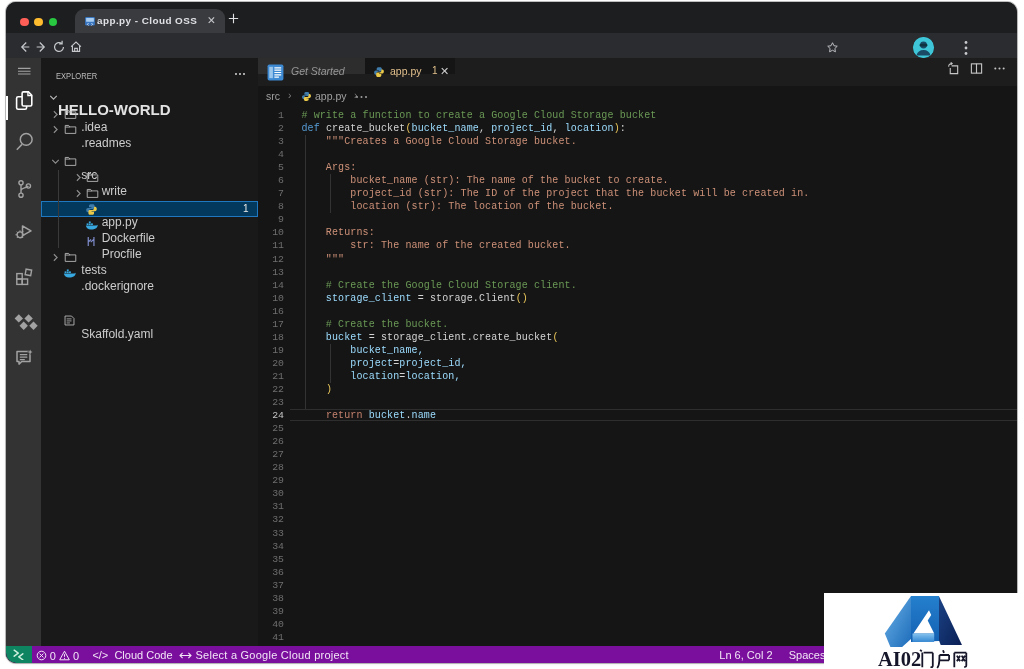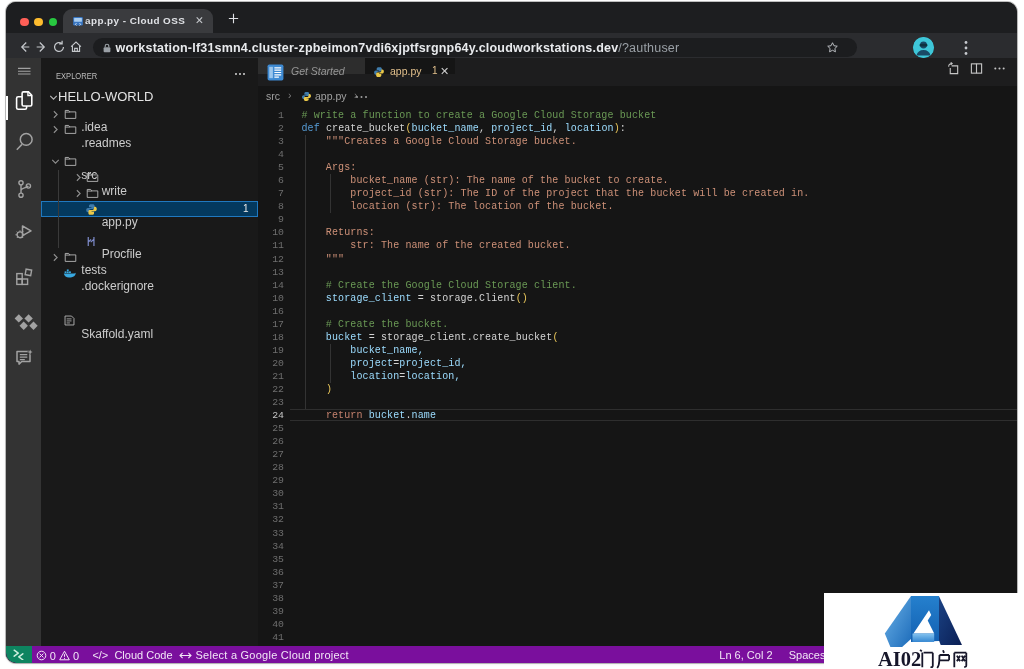--- a/index.html
+++ b/index.html
@@ -1,21 +1,21 @@
 <!DOCTYPE html>
 <html><head><meta charset="utf-8">
 <style>
 *{margin:0;padding:0;box-sizing:border-box}
 html,body{width:1024px;height:669px;background:#fff;overflow:hidden;font-family:"Liberation Sans",sans-serif}
 #win{position:absolute;left:6px;top:2px;width:1011px;height:661px;border-radius:10px;background:#1b1b1b;box-shadow:0 0 0 1px rgba(0,0,0,.25),0 1px 3px rgba(0,0,0,.1);overflow:hidden}
 i{font-style:normal}
 
 #titlebar{position:absolute;left:0;top:0;width:100%;height:31px;background:#1d1e20}
 .tl{position:absolute;top:15.8px;width:8.6px;height:8.6px;border-radius:50%}
-#btab{position:absolute;left:57px;top:7.3px;width:150px;height:23.7px;background:#3a3b3e;border-radius:9px 9px 0 0}
+#btab{position:absolute;left:69px;top:7.3px;width:150px;height:23.7px;background:#3a3b3e;border-radius:9px 9px 0 0}
 #btab .fav{position:absolute;left:9px;top:6px;width:12px;height:12px}
 #btab .t{position:absolute;left:22px;top:5.5px;font-size:9.9px;font-weight:600;color:#dfe1e5;letter-spacing:.45px}
 #btab .x{position:absolute;left:132px;top:5px;font-size:10.5px;color:#c4c7cb}
 #plus{position:absolute;left:220.5px;top:9.5px;width:13px;height:13px;color:#dfe1e5}
 
 #toolbar{position:absolute;left:0;top:31px;width:100%;height:25px;background:#2b2c2f}
 .nav{position:absolute;top:5.8px;width:16px;height:16px;color:#c3c6ca}
 #pill{position:absolute;left:87px;top:5.4px;width:764px;height:18.8px;border-radius:9.4px;background:#1c1d1f}
 #pill .lock{position:absolute;left:9px;top:4.4px;width:10px;height:10px}
 #pill .url{position:absolute;left:22.5px;top:2.8px;font-size:12.5px;font-weight:600;color:#e8eaed;letter-spacing:.2px;white-space:nowrap}
@@ -100,27 +100,20 @@
       </svg>
     <svg class="nav" style="left:27.5px" viewBox="0 0 18 18">
         <path d="M6.5 4l5 5-5 5M3 9h8.5" stroke="currentColor" stroke-width="1.4" fill="none"></path>
       </svg>
     <svg class="nav" style="left:45px" viewBox="0 0 18 18">
         <path d="M14 9a5 5 0 1 1-1.8-3.8M12.5 2v3.4H9.1" stroke="currentColor" stroke-width="1.4" fill="none"></path>
       </svg>
     <svg class="nav" style="left:62px" viewBox="0 0 18 18">
         <path d="M3.5 8.5L9 3.5l5.5 5M5 8v6h8V8M7.5 14v-3.5h3V14" stroke="currentColor" stroke-width="1.3" fill="none"></path>
       </svg>
-    <div id="pill">
-      <svg class="lock" viewBox="0 0 10 10">
-          <rect x="1.6" y="4.2" width="6.8" height="5" rx="1" fill="#9aa0a6"></rect>
-          <path d="M3.2 4.2V3a1.8 1.8 0 0 1 3.6 0v1.2" fill="none" stroke="#9aa0a6" stroke-width="1.1"></path>
-        </svg>
-      <span class="url">workstation-lf31smn4.cluster-zpbeimon7vdi6xjptfsrgnp64y.cloudworkstations.dev<span class="g">/?authuser</span></span>
-    </div>
     <svg id="star" viewBox="0 0 12 12">
         <path d="M6 .8l1.6 3.3 3.6.5-2.6 2.5.6 3.6L6 9l-3.2 1.7.6-3.6L.8 4.6l3.6-.5z" fill="none" stroke="#c6c9ce" stroke-width="1"></path>
       </svg>
     <div id="avatar"><svg viewBox="0 0 21 21" width="21" height="21">
           <circle cx="10.5" cy="10.5" r="10.5" fill="#3ec6d8"></circle>
           <circle cx="10.5" cy="8" r="3.4" fill="#1a4a66"></circle>
           <path d="M3.5 18.5a7.2 7.2 0 0 1 14 0z" fill="#1a4a66"></path>
           <rect x="6.6" y="6.8" width="7.8" height="2.6" rx="1.2" fill="#0e3240"></rect>
         </svg></div>
     <svg id="dots3" viewBox="0 0 4 16">
@@ -200,21 +193,21 @@
             <circle cx="6" cy="4" r="1.05"></circle>
             <circle cx="10" cy="4" r="1.05"></circle>
           </g>
         </svg>
       <div id="rootrow">
         <span class="ticw" style="left:6px;top:2px">
             <svg class="tic" viewBox="0 0 16 16">
               <path d="M4 6l4 4 4-4" fill="none" stroke="#b5b5b5" stroke-width="1.5"></path>
             </svg>
           </span>
-        <span class="tlabel" style="left:17px;top:0;font-weight:400;font-size:13px;color:#e3e3e3">HELLO-WORLD</span>
+        <span class="tlabel" style="left:17px;top:12px;font-weight:700;font-size:15px;color:#e3e3e3">HELLO-WORLD</span>
       </div>
 <div class="trow" style="top:48.0px">
           <span class="ticw" style="left:8px">
             <svg class="tic" viewBox="0 0 16 16">
               <path d="M6 4l4 4-4 4" fill="none" stroke="#8f8f8f" stroke-width="1.4"></path>
             </svg>
           </span>
           <span class="ticw" style="left:22.5px">
             <svg class="tic" viewBox="0 0 16 16">
               <path d="M1.5 3h4.2l1.4 1.8h7.4v8H1.5z M1.5 5h6" fill="none" stroke="#b8b8b8" stroke-width="1.1"></path>
@@ -276,20 +269,34 @@
         </div>
 <div class="trow sel" style="top:143.4px">
           <span class="ticw" style="left:44px">
             <svg class="tic" viewBox="0 0 16 16">
               <path d="M7.8 1.5c-2 0-2.9.8-2.9 2v1.8h3v.7H3.6c-1.2 0-2.1 1-2.1 2.7 0 1.6.8 2.8 2 2.8h1.4V9.6c0-1.2 1-2.2 2.2-2.2h3c1 0 1.7-.8 1.7-1.8V3.5c0-1.2-1-2-2.2-2z" fill="#3f7cac"></path>
               <path d="M8.2 14.5c2 0 2.9-.8 2.9-2v-1.8h-3V10h4.3c1.2 0 2.1-1 2.1-2.7 0-1.6-.8-2.8-2-2.8h-1.4v1.9c0 1.2-1 2.2-2.2 2.2h-3c-1 0-1.7.8-1.7 1.8v2.1c0 1.2 1 2 2.2 2z" fill="#e9c748"></path>
             </svg>
           </span>
           <span class="tlabel" style="left:60.7px">app.py</span>
           <span class="badge">1</span>
+        </div>
+<div class="trow" style="top:159.3px">
+          <span class="ticw" style="left:44px">
+            <svg class="tic" viewBox="0 0 16 16">
+              <g fill="#38a8e0">
+                <rect x="2" y="5.4" width="2.3" height="2"></rect>
+                <rect x="4.7" y="5.4" width="2.3" height="2"></rect>
+                <rect x="7.4" y="5.4" width="2.3" height="2"></rect>
+                <rect x="4.7" y="3" width="2.3" height="2"></rect>
+                <path d="M1 8h12.6c.8 0 1.6-.4 1.9-1 .2.6.1 3-1.8 4.4-1.6 1.2-3.9 1.6-6.4 1.6-3.4 0-5.6-1.7-6.3-5z"></path>
+              </g>
+            </svg>
+          </span>
+          <span class="tlabel" style="left:60.7px">Dockerfile</span>
         </div>
 <div class="trow" style="top:175.2px">
           <span class="ticw" style="left:44px">
             <svg class="tic" viewBox="0 0 16 16">
               <path d="M4 2.5v11M11 2.5v11M4 8.6l3.5-3.1M11 5.2L7 8.8" fill="none" stroke="#7d8ac9" stroke-width="1.5"></path>
             </svg>
           </span>
           <span class="tlabel" style="left:60.7px">Procfile</span>
         </div>
 <div class="trow" style="top:191.1px">

